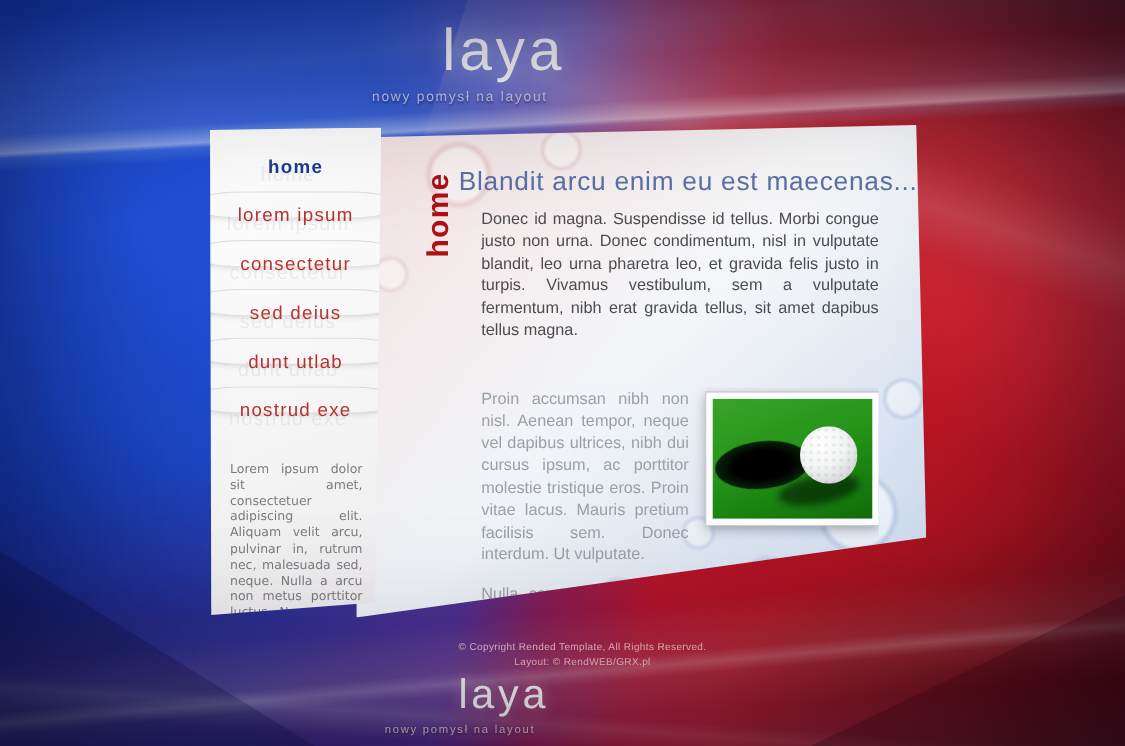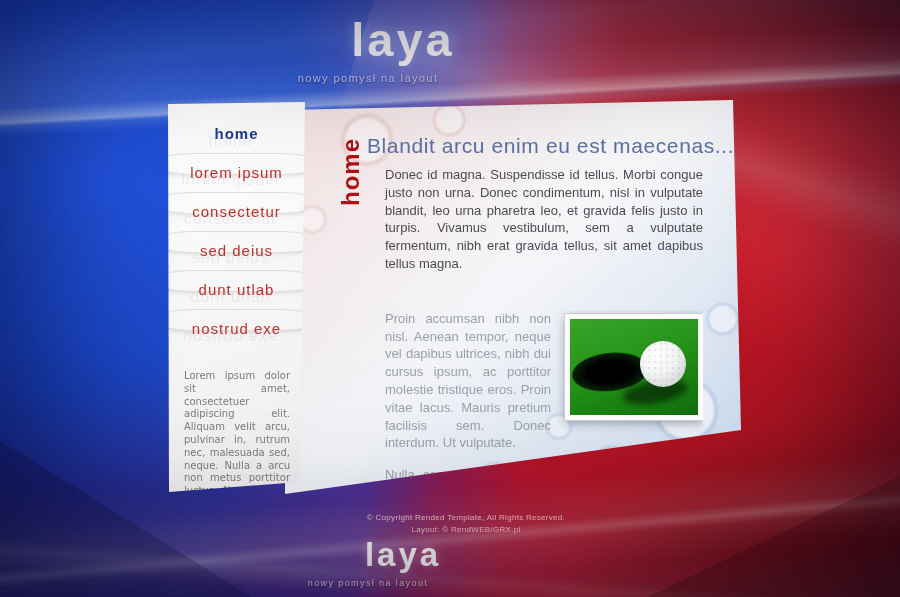--- a/index.html
+++ b/index.html
@@ -28,21 +28,21 @@
   .streak-bottom2{left:-80px;bottom:-34px;width:1060px;height:120px;transform:rotate(4deg);
     background:linear-gradient(to bottom,transparent,rgba(230,210,255,.08) 50%,rgba(255,255,255,.15) 58%,transparent 75%);}
   .fold-left{left:0;bottom:0;width:420px;height:300px;background:rgba(12,8,50,.25);
     clip-path:polygon(0 100%,0 48%,60% 100%);}
   .fold-right{right:0;bottom:0;width:360px;height:220px;background:rgba(55,5,10,.30);
     clip-path:polygon(100% 100%,30% 100%,100% 45%);}
   .vignette{inset:0;box-shadow:inset 0 0 140px 30px rgba(5,0,25,.45);}
 
   
   .logo{position:absolute;left:0;width:806px;text-align:center;color:#fff;letter-spacing:3px;
-    font-weight:700;text-shadow:0 0 14px rgba(190,200,255,.55);}
+    font-weight:400;text-shadow:0 0 14px rgba(190,200,255,.55);}
   .logo.top{top:12px;font-size:47px;}
   .tagline{position:absolute;left:0;width:736px;text-align:center;color:rgba(225,230,255,.78);
     font-size:11px;letter-spacing:1.4px;text-shadow:0 1px 2px rgba(0,0,40,.5);}
   .tagline.top{top:72px;}
   .footer-copy{position:absolute;left:16px;top:512px;width:900px;text-align:center;
     font-size:8px;line-height:1.55;color:rgba(255,218,220,.82);letter-spacing:.3px;}
   .logo.bottom{top:536px;font-size:33px;text-shadow:0 0 10px rgba(255,200,205,.5);}
   .tagline.bottom{top:578px;font-size:9px;color:rgba(255,222,225,.85);}
 
   

